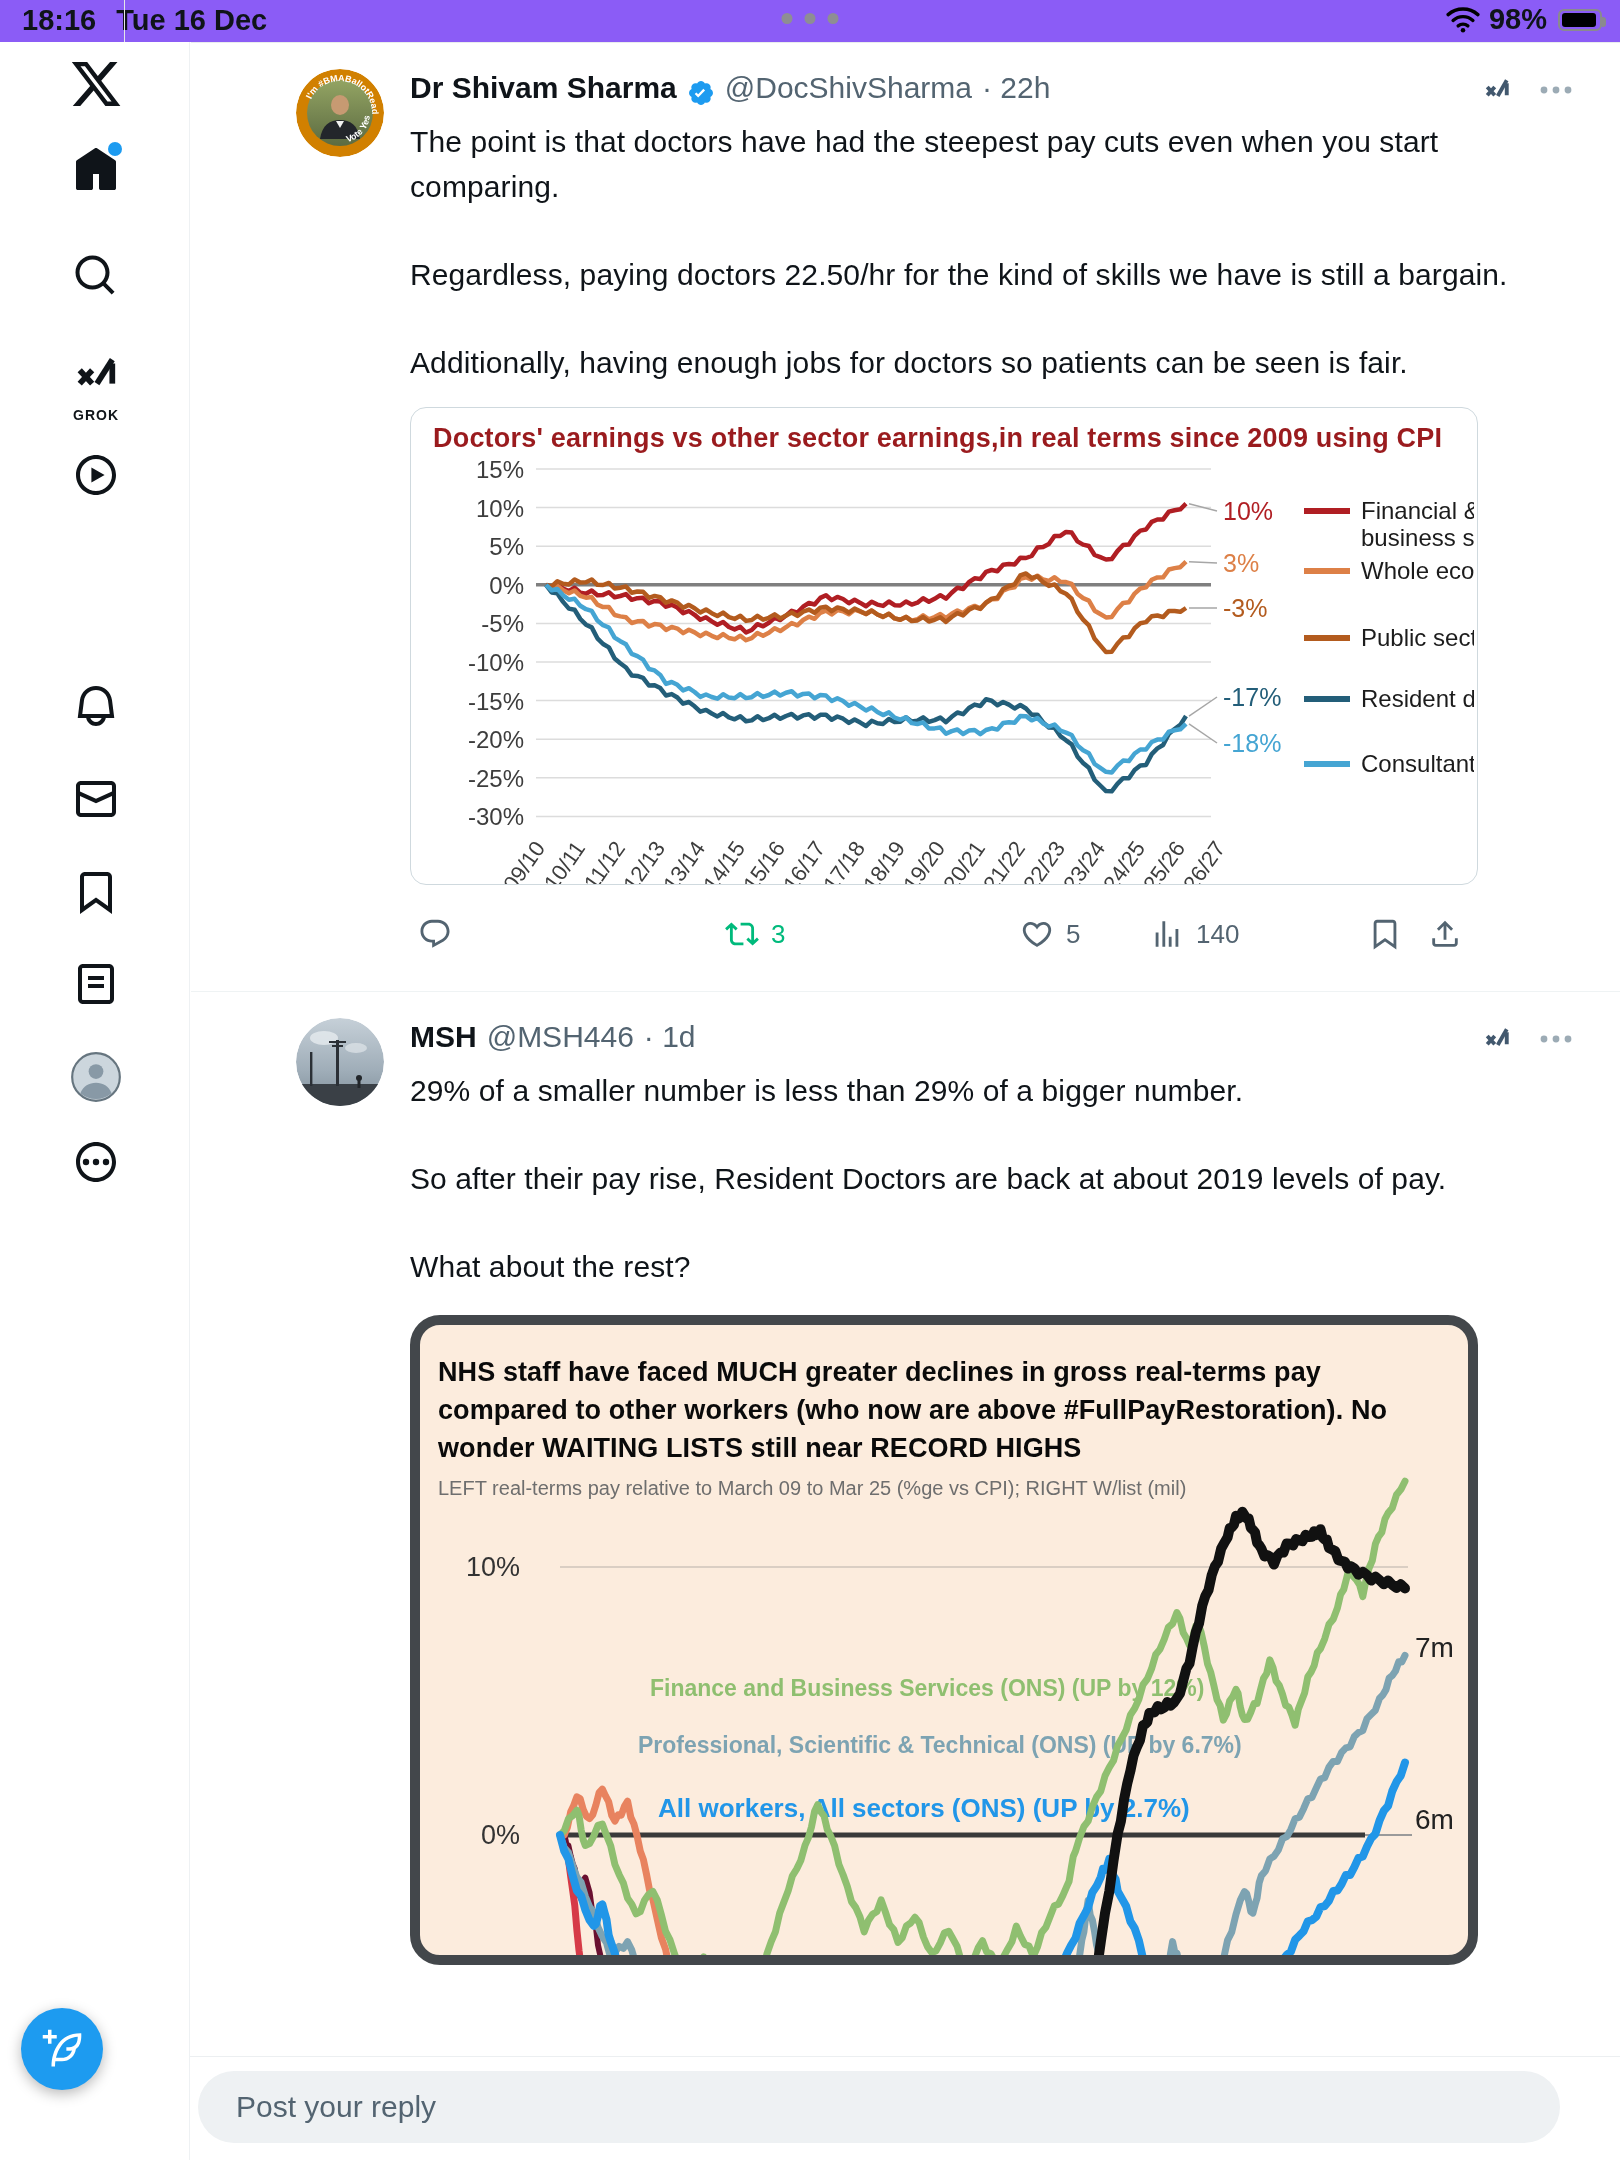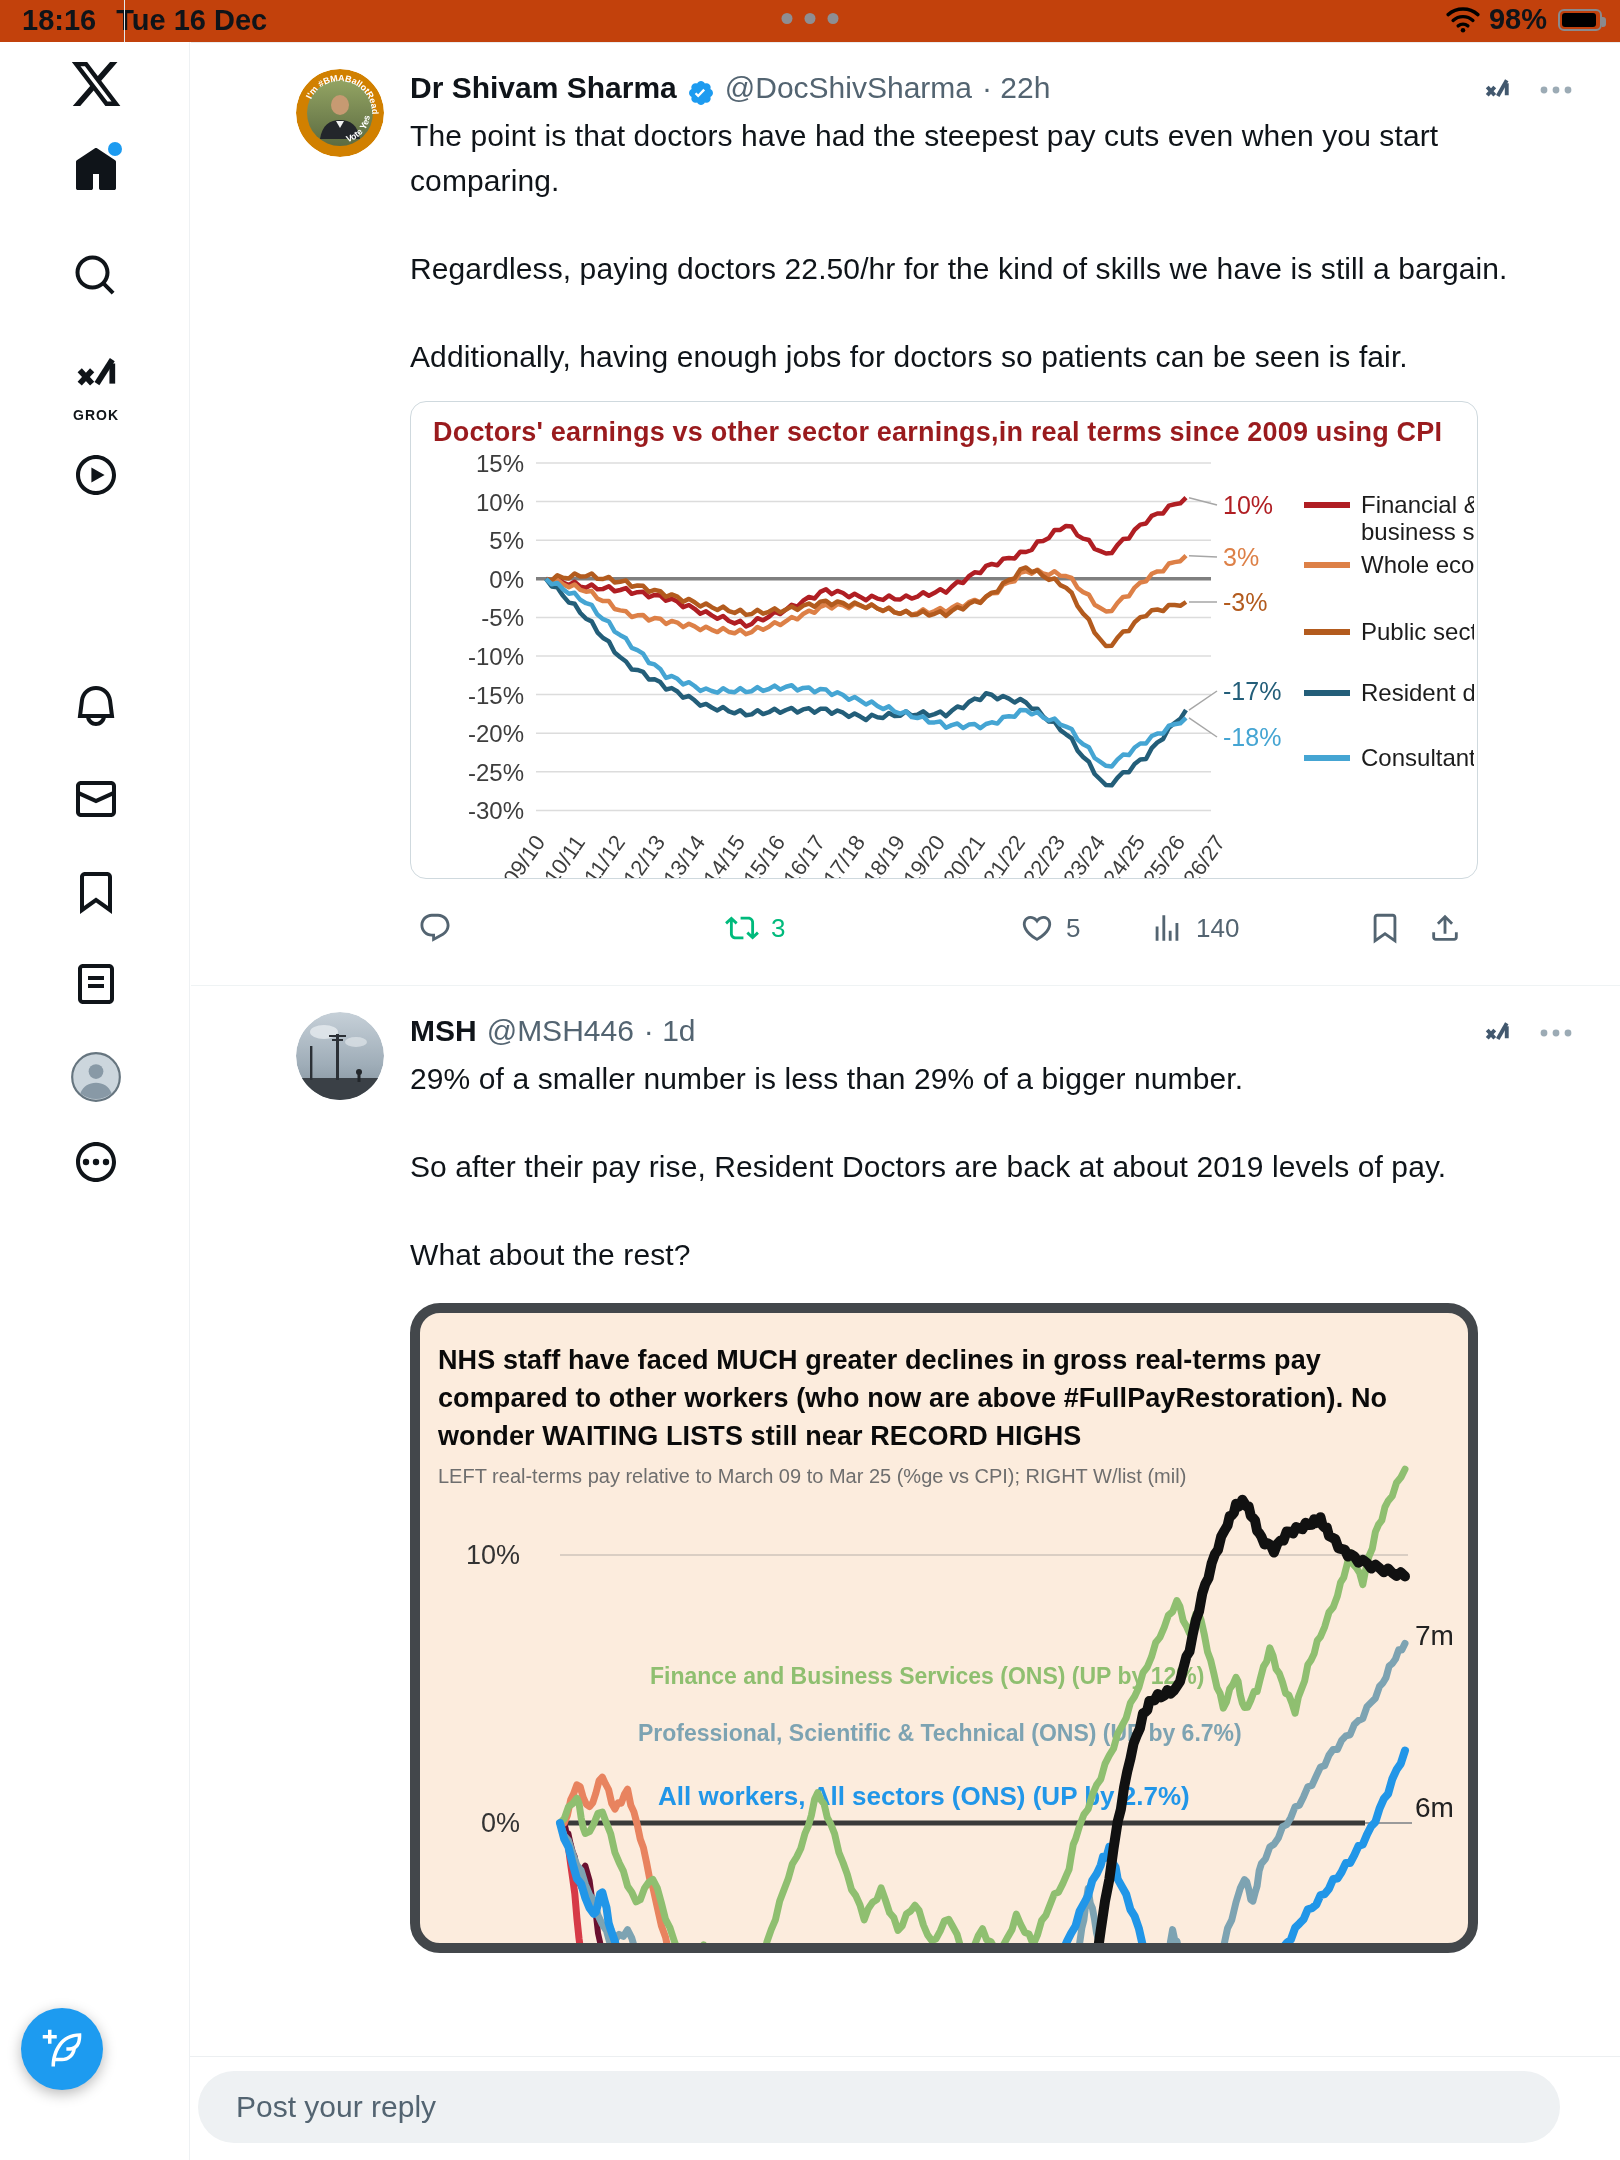--- a/index.html
+++ b/index.html
@@ -1,21 +1,21 @@
 <!DOCTYPE html>
 <html><head>
 <meta charset="utf-8">
 <style>
   *{margin:0;padding:0;box-sizing:border-box}
   html,body{width:1620px;height:2160px}
   body{font-family:"Liberation Sans",sans-serif;background:#fff;overflow:hidden;color:#0f1419}
   .screen{position:relative;width:1620px;height:2160px;background:#fff;overflow:hidden}
 
   
-  .statusbar{position:absolute;top:0;left:0;right:0;height:42px;z-index:80;background:#c2410c}
+  .statusbar{position:absolute;top:0;left:0;right:0;height:42px;z-index:80;background:#8b5cf6}
   .sb-left{position:absolute;left:22px;top:4px;font-size:29px;font-weight:700;display:flex;gap:20px}
   .sb-date{font-weight:600}
   .sb-divider-top{position:absolute;left:124px;top:0;width:1px;height:42px;background:#e4e7e9}
   .sb-dots{position:absolute;left:50%;top:13px;transform:translateX(-50%);display:flex;gap:12px}
   .sb-dot{width:11px;height:11px;border-radius:50%;background:#8e8e93}
   .sb-right{position:absolute;right:18px;top:3px;display:flex;align-items:center;gap:9px;font-size:29px;font-weight:600}
   .batt{position:relative;width:44px;height:22px;border:2px solid #8a8a8e;border-radius:6px;margin-left:2px}
   .batt-fill{position:absolute;left:2px;top:2px;bottom:2px;width:34px;background:#000;border-radius:3px}
   .batt-nub{position:absolute;right:-6px;top:6px;width:4px;height:10px;background:#8a8a8e;border-radius:0 3px 3px 0}
 
@@ -33,21 +33,21 @@
   .feed{position:absolute;top:43px;left:0;right:0}
   .tweet{position:relative;display:flex;gap:26px;padding:26px 55px 0 105px}
   .tweet1{border-bottom:1px solid #eff3f4;padding-bottom:26px}
   .avatar{width:88px;height:88px;flex:none;border-radius:50%;overflow:hidden;cursor:pointer}
   .tw-content{flex:1;min-width:0;position:relative}
   .tw-head{display:flex;align-items:flex-end;gap:10px;font-size:30px;line-height:38px}
   .tw-name{font-weight:700;color:#0f1419;cursor:pointer}
   .tw-handle{color:#536471;cursor:pointer}
   .tw-actions{position:absolute;right:-8px;top:2px;display:flex;align-items:center;gap:24px}
   .tw-p{font-size:30px;line-height:45px;color:#0f1419;margin-top:43px;letter-spacing:.1px}
-  .tw-p.first{margin-top:6px}
+  .tw-p.first{margin-top:12px}
 
   
   .media-card{margin-top:22px;width:1068px;border:1px solid #cfd9de;border-radius:16px;background:#fff;position:relative;overflow:hidden;cursor:pointer}
   .chart1-card{height:478px}
   .chart1-title{position:absolute;left:22px;top:15px;font-size:27px;font-weight:700;color:#9a1b1e;letter-spacing:.2px}
   .chart1-svg{position:absolute;left:0;top:48px}
 
   
   .eng{position:relative;height:48px;margin-top:32px}
   .eng-item{position:absolute;top:0;display:flex;align-items:center;gap:12px;color:#536471;cursor:pointer}

